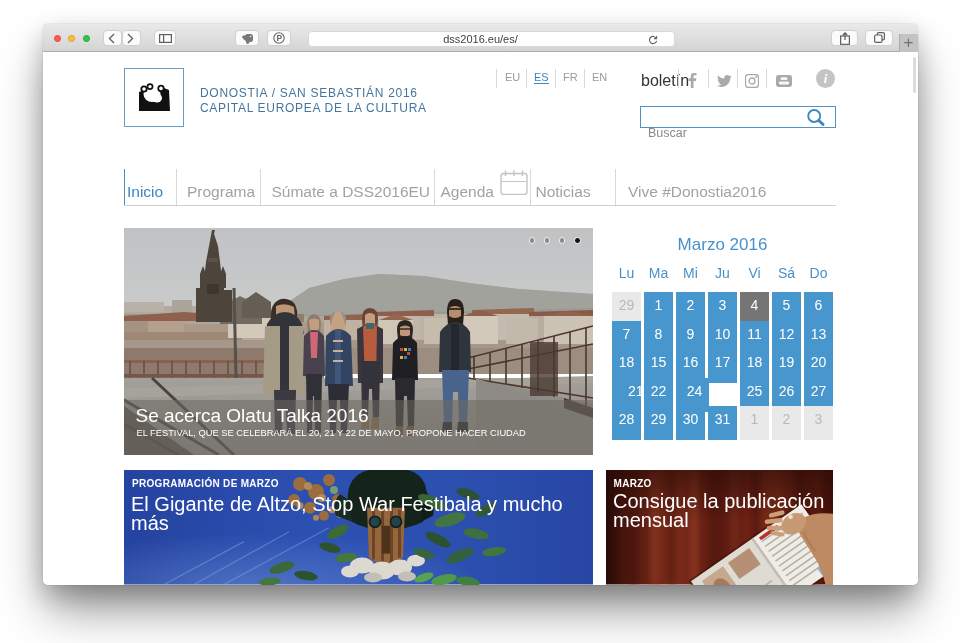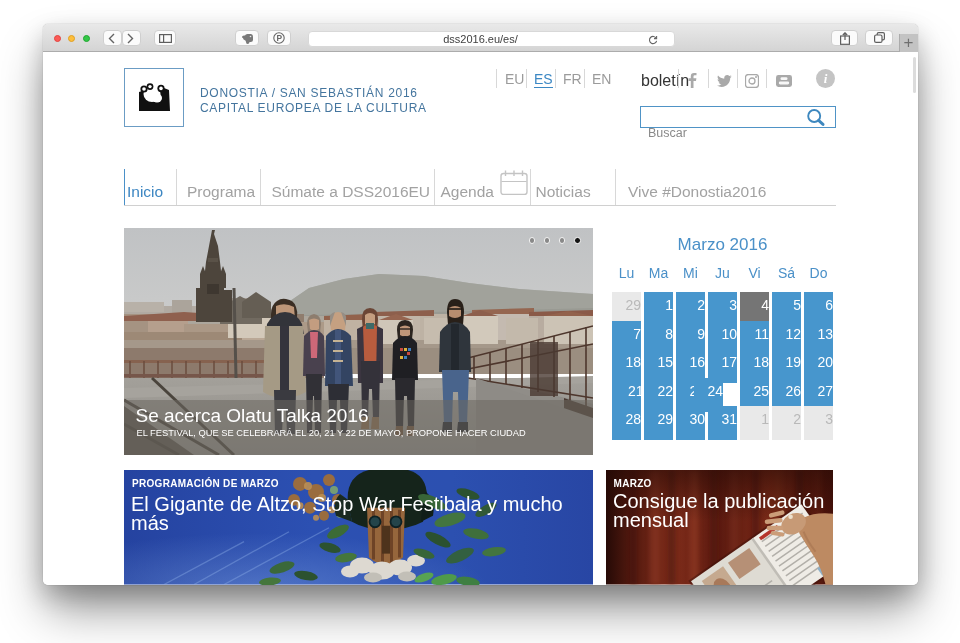--- a/index.html
+++ b/index.html
@@ -16,41 +16,41 @@
     border:1px solid #cfcfcf; border-radius:4px; }
   .addr { position:absolute; left:265px; top:7px; width:367px; height:16px;
     background:#fff; border:1px solid #d8d8d8; border-radius:4px;
     font-size:11px; color:#404040; text-align:center; line-height:15px; }
   .icn { stroke:#5f5f5f; fill:none; stroke-width:1.2; }
   
   #page { position:absolute; left:0; top:29px; width:875px; height:532px; background:#fff; }
   
   #logo { position:absolute; left:81px; top:15px; width:60px; height:59px; border:1px solid #6b9cc4; }
   .brand { position:absolute; left:157px; color:#44759e; font-size:12px; letter-spacing:0.7px; }
-  .lang { position:absolute; top:18px; font-size:14px; color:#9b9b9b; }
+  .lang { position:absolute; top:18px; font-size:11px; color:#9b9b9b; }
   .lang.on { color:#3c88c4; border-bottom:1px solid #3c88c4; }
   .hsep { position:absolute; top:15.5px; width:1px; height:19px; background:#d8d8d8; }
   #buscar { position:absolute; left:597px; top:52.5px; width:196px; height:22px;
     border:1px solid #4f93c6; font-size:12.5px; color:#8a8a8a; }
   
   .nav { position:absolute; top:130px; line-height:18px; font-size:15.5px; color:#a2a2a2; }
   .nsep { position:absolute; top:115.5px; width:1px; height:36px; background:#d8d8d8; }
   #navline { position:absolute; left:81px; top:151.5px; width:712px; height:1px; background:#d0d0d0; }
   
   #hero { position:absolute; left:81px; top:175px; width:469px; height:227px; }
   #heroshade { position:absolute; left:81px; top:347px; width:469px; height:55px; background:rgba(108,103,96,0.55); }
   .dot { position:absolute; top:184.3px; width:6.5px; height:6.5px; border-radius:50%;
     background:#898989; border:1.5px solid #f2f2f2; }
   #herotitle { position:absolute; left:92.5px; top:351px; color:#fff; font-size:19px; line-height:23px; }
   #herosub { position:absolute; left:93.5px; top:375px; color:#fff; font-size:9.3px; letter-spacing:0px; }
   
   #caltitle { position:absolute; left:569px; top:182px; width:221px; text-align:center;
     font-size:17px; color:#4a90c8; }
   .dh { position:absolute; top:212px; width:29px; text-align:center; font-size:14px; color:#4a90c8; }
-  .cell { position:absolute; width:29px; height:34px; text-align:right;
+  .cell { position:absolute; width:29px; height:34px; text-align:center;
     font-size:14px; line-height:26px; color:#fff; background:#4796cd; }
   .cell.out { background:#e9e9e9; color:#b9b9b9; }
   .cell.today { background:#757575; }
   
   #ban1 { position:absolute; left:81px; top:417px; width:469px; height:114.5px; overflow:hidden; }
   #ban2 { position:absolute; left:562.5px; top:417px; width:227.5px; height:114.5px; overflow:hidden; }
   .kicker { position:absolute; color:#fff; font-weight:bold; font-size:10px; letter-spacing:0.3px; }
   .bigt { position:absolute; color:#fff; font-size:20px; line-height:19px; }
 </style>
 </head>
@@ -575,21 +575,21 @@
     <div class="cell" style="left:569px; top:296px;">18</div>
     <div class="cell" style="left:601px; top:296px;">15</div>
     <div class="cell" style="left:633px; top:296px;">16</div>
     <div class="cell" style="left:665px; top:296px;">17</div>
     <div class="cell" style="left:697px; top:296px;">18</div>
     <div class="cell" style="left:729px; top:296px;">19</div>
     <div class="cell" style="left:761px; top:296px;">20</div>
     <div class="cell" style="left:569px; top:324.5px;padding-left:16px;">21</div>
     <div class="cell" style="left:601px; top:324.5px;">22</div>
     <div class="cell" style="left:633px; top:324.5px;">23</div>
-    <div class="cell" style="left:651px; top:324.5px;">24</div>
+    <div class="cell" style="left:637px; top:324.5px;">24</div>
     <div class="cell" style="left:697px; top:324.5px;">25</div>
     <div class="cell" style="left:729px; top:324.5px;">26</div>
     <div class="cell" style="left:761px; top:324.5px;">27</div>
     <div class="cell" style="left:569px; top:353px;">28</div>
     <div class="cell" style="left:601px; top:353px;">29</div>
     <div class="cell" style="left:633px; top:353px;">30</div>
     <div class="cell" style="left:665px; top:353px;">31</div>
     <div class="cell out" style="left:697px; top:353px;">1</div>
     <div class="cell out" style="left:729px; top:353px;">2</div>
     <div class="cell out" style="left:761px; top:353px;">3</div>

